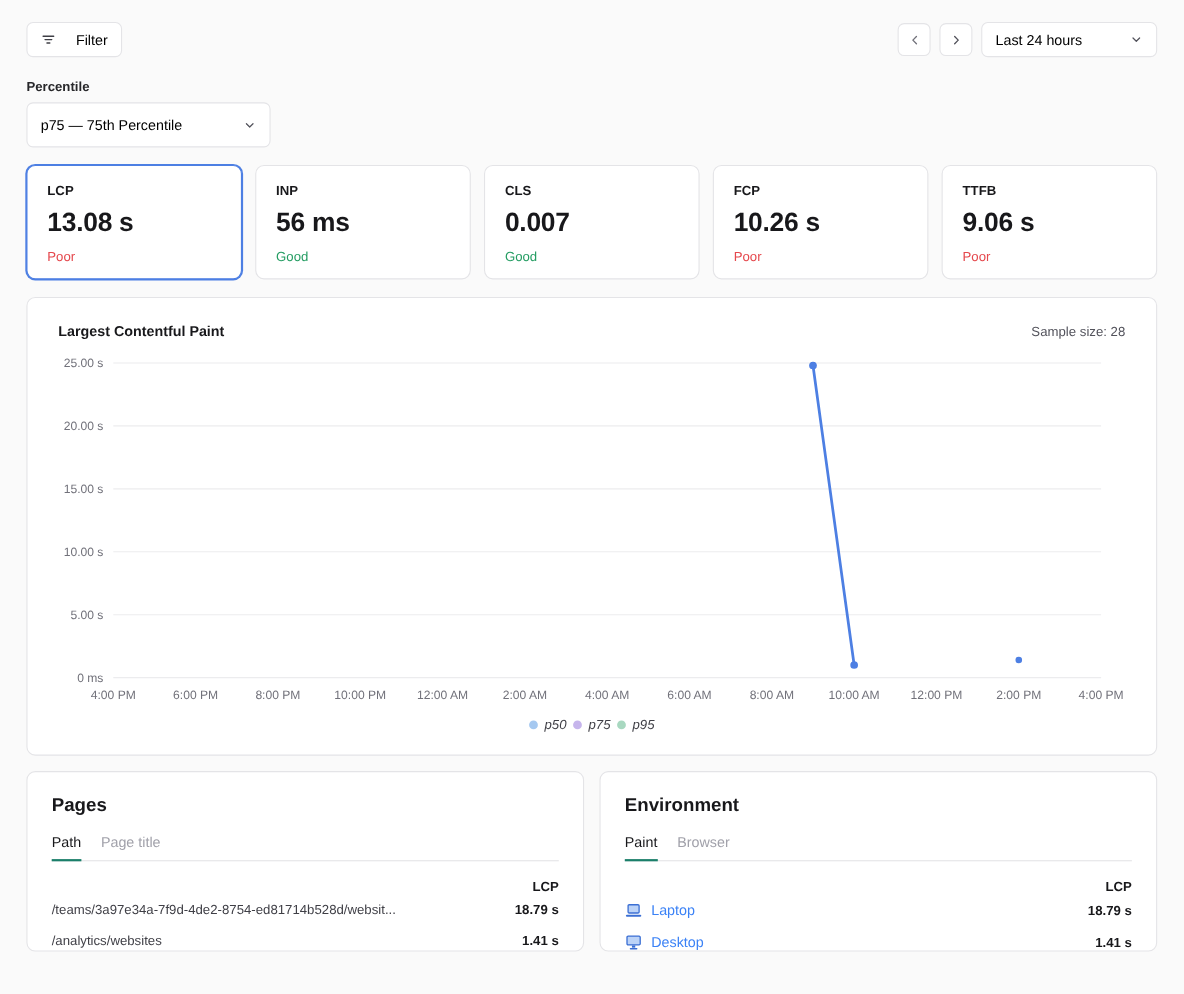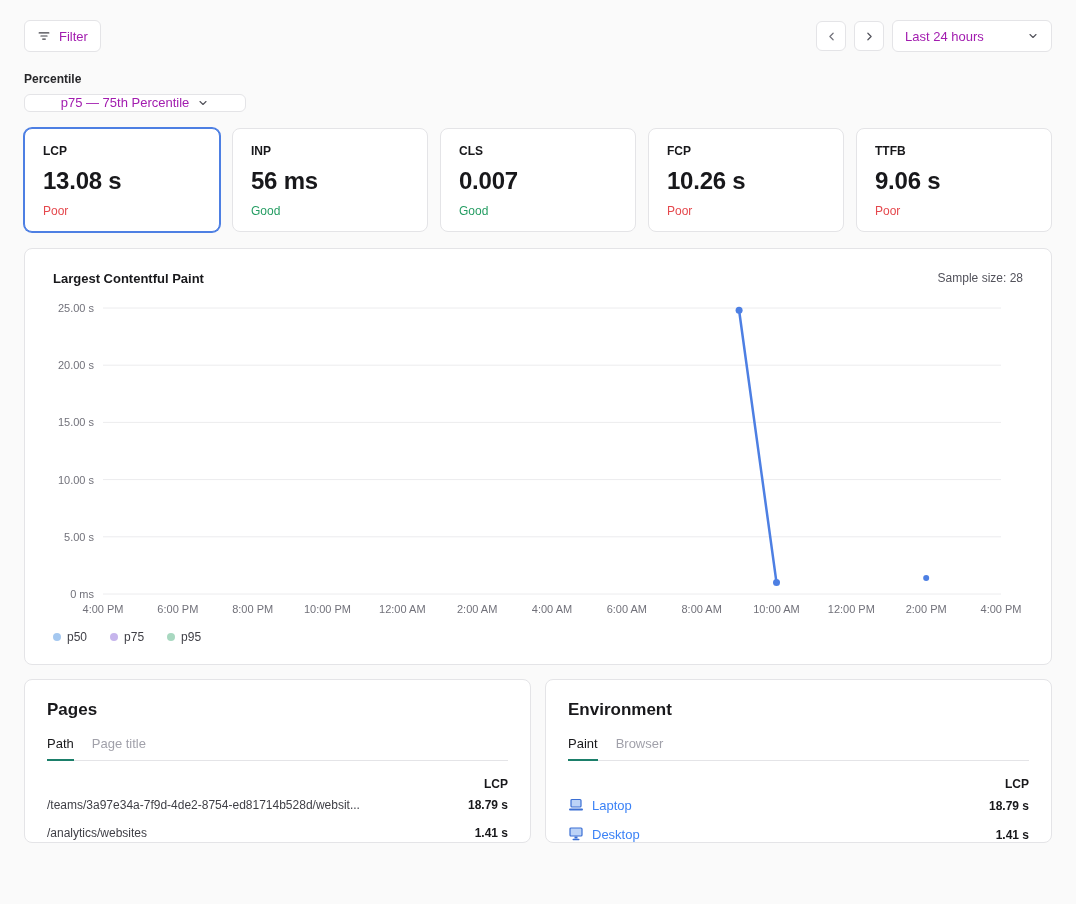--- a/index.html
+++ b/index.html
@@ -9,33 +9,33 @@
     font-family: "Liberation Sans", sans-serif;
     color: #18181b;
     -webkit-font-smoothing: antialiased;
   }
   .page { width: 1076px; height: 904px; padding: 20px 24px 24px; overflow: hidden; }
 
   
   .topbar { display: flex; justify-content: space-between; align-items: center; }
   .topbar-right { display: flex; gap: 8px; align-items: center; }
   .btn {
-    display: inline-flex; align-items: center; gap: 8px;
+    display: inline-flex; align-items: center; gap: 18px;
     background: #fff; border: 1px solid #e4e4e7; border-radius: 6px;
-    height: 32px; padding: 0 12px; font-size: 13px; color: #a21caf;
+    height: 32px; padding: 0 12px; font-size: 13px; color: #000000;
     cursor: pointer; font-family: inherit;
   }
   .icon-btn { width: 30px; height: 30px; padding: 0; justify-content: center; }
   .select-btn { justify-content: space-between; }
   .range-select { width: 160px; }
 
   
   .percentile-section { margin-top: 20px; }
   .field-label { font-size: 12px; font-weight: bold; color: #27272a; margin-bottom: 7px; }
-  .percentile-select { width: 222px; height: 18px; justify-content: center; }
+  .percentile-select { width: 222px; height: 41px; }
 
   
   .metrics-row { display: grid; grid-template-columns: repeat(5, 1fr); gap: 12px; margin-top: 16px; }
   .metric-card {
     background: #fff; border: 1px solid #e4e4e7; border-radius: 8px;
     padding: 15px 18px; height: 104px; cursor: pointer;
   }
   .metric-card.selected { border-color: var(--selected-card-border, #4d7fe3); box-shadow: 0 0 0 1px var(--selected-card-border, #4d7fe3); }
   .metric-label { font-size: 12px; font-weight: bold; color: #18181b; }
   .metric-value { font-size: 24px; font-weight: bold; margin-top: 9px; letter-spacing: -0.01em; }
@@ -44,21 +44,21 @@
   .metric-rating.good { color: var(--good, #259d63); }
 
   
   .card { background: #fff; border: 1px solid #e4e4e7; border-radius: 8px; }
   .chart-card { margin-top: 16px; padding: 22px 28px 14px; }
   .chart-header { display: flex; justify-content: space-between; align-items: center; }
   .chart-title { font-size: 13px; font-weight: bold; }
   .sample-size { font-size: 12px; color: #52525b; }
   .chart-svg { display: block; margin-top: 12px; width: 972px; height: 322px; }
   .chart-svg text { font-family: "Liberation Sans", sans-serif; font-size: 11px; fill: #71717a; }
-  .legend { display: flex; gap: 23px; margin-top: 10px; padding-bottom: 6px; }
+  .legend { display: flex; justify-content: center; gap: 6px; margin-top: 10px; padding-bottom: 6px; font-style: italic; }
   .legend-item { display: inline-flex; align-items: center; gap: 6px; font-size: 12px; color: #3f3f46; }
   .legend-dot { width: 8px; height: 8px; border-radius: 50%; display: inline-block; background: #ccc; }
 
   
   .bottom-row { display: grid; grid-template-columns: 1fr 1fr; gap: 14px; margin-top: 14px; }
   .panel { padding: 20px 22px; height: 164px; }
   .panel-title { font-size: 17px; font-weight: bold; }
   .tabs { display: flex; gap: 18px; margin-top: 16px; border-bottom: 1px solid #e4e4e7; }
   .tab {
     font-size: 13px; color: #a1a1aa; padding-bottom: 8px; cursor: pointer;

